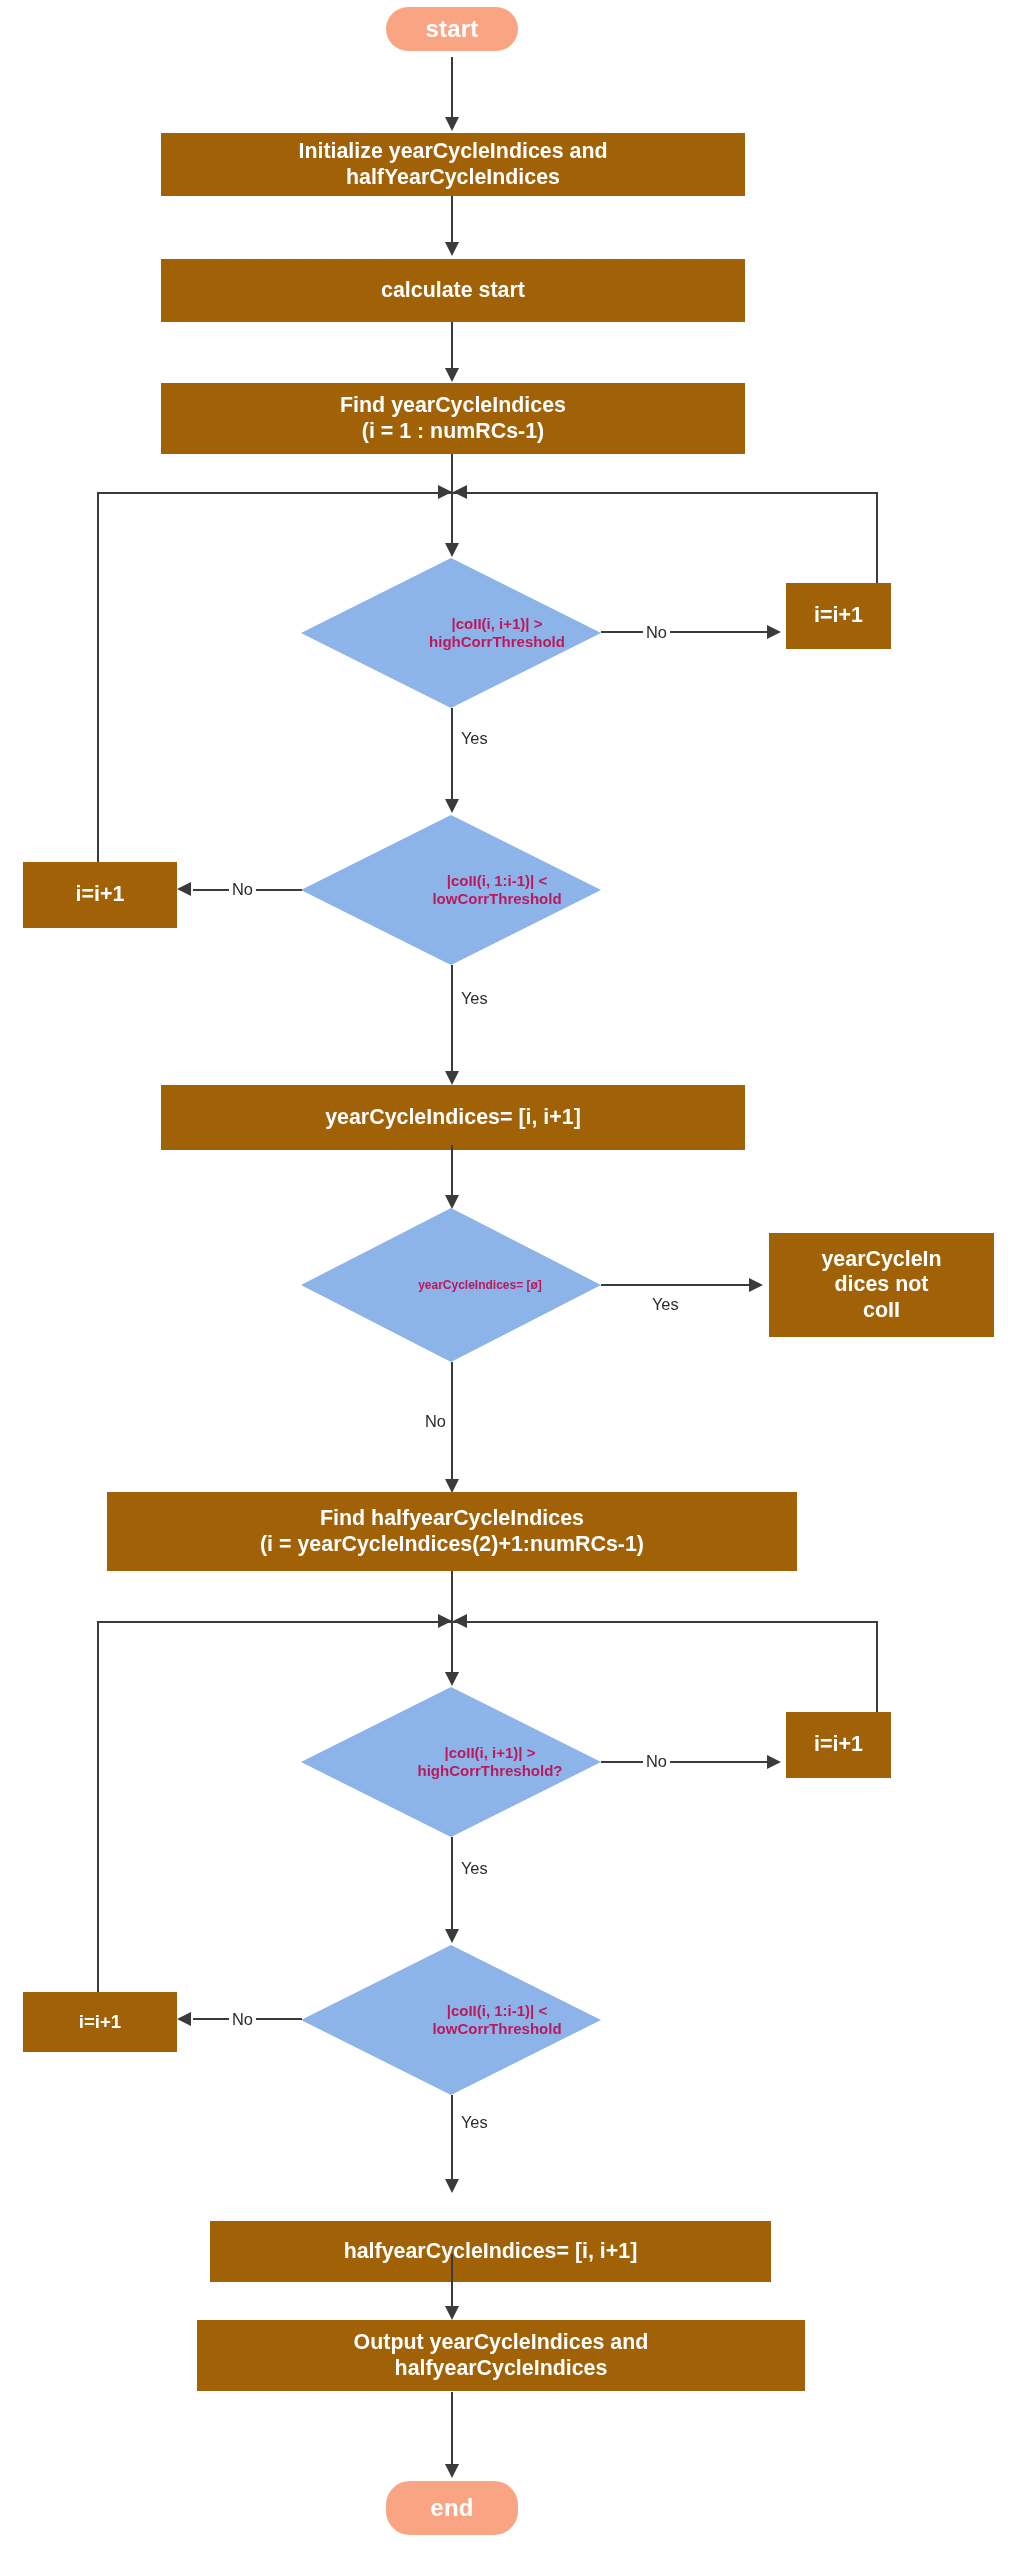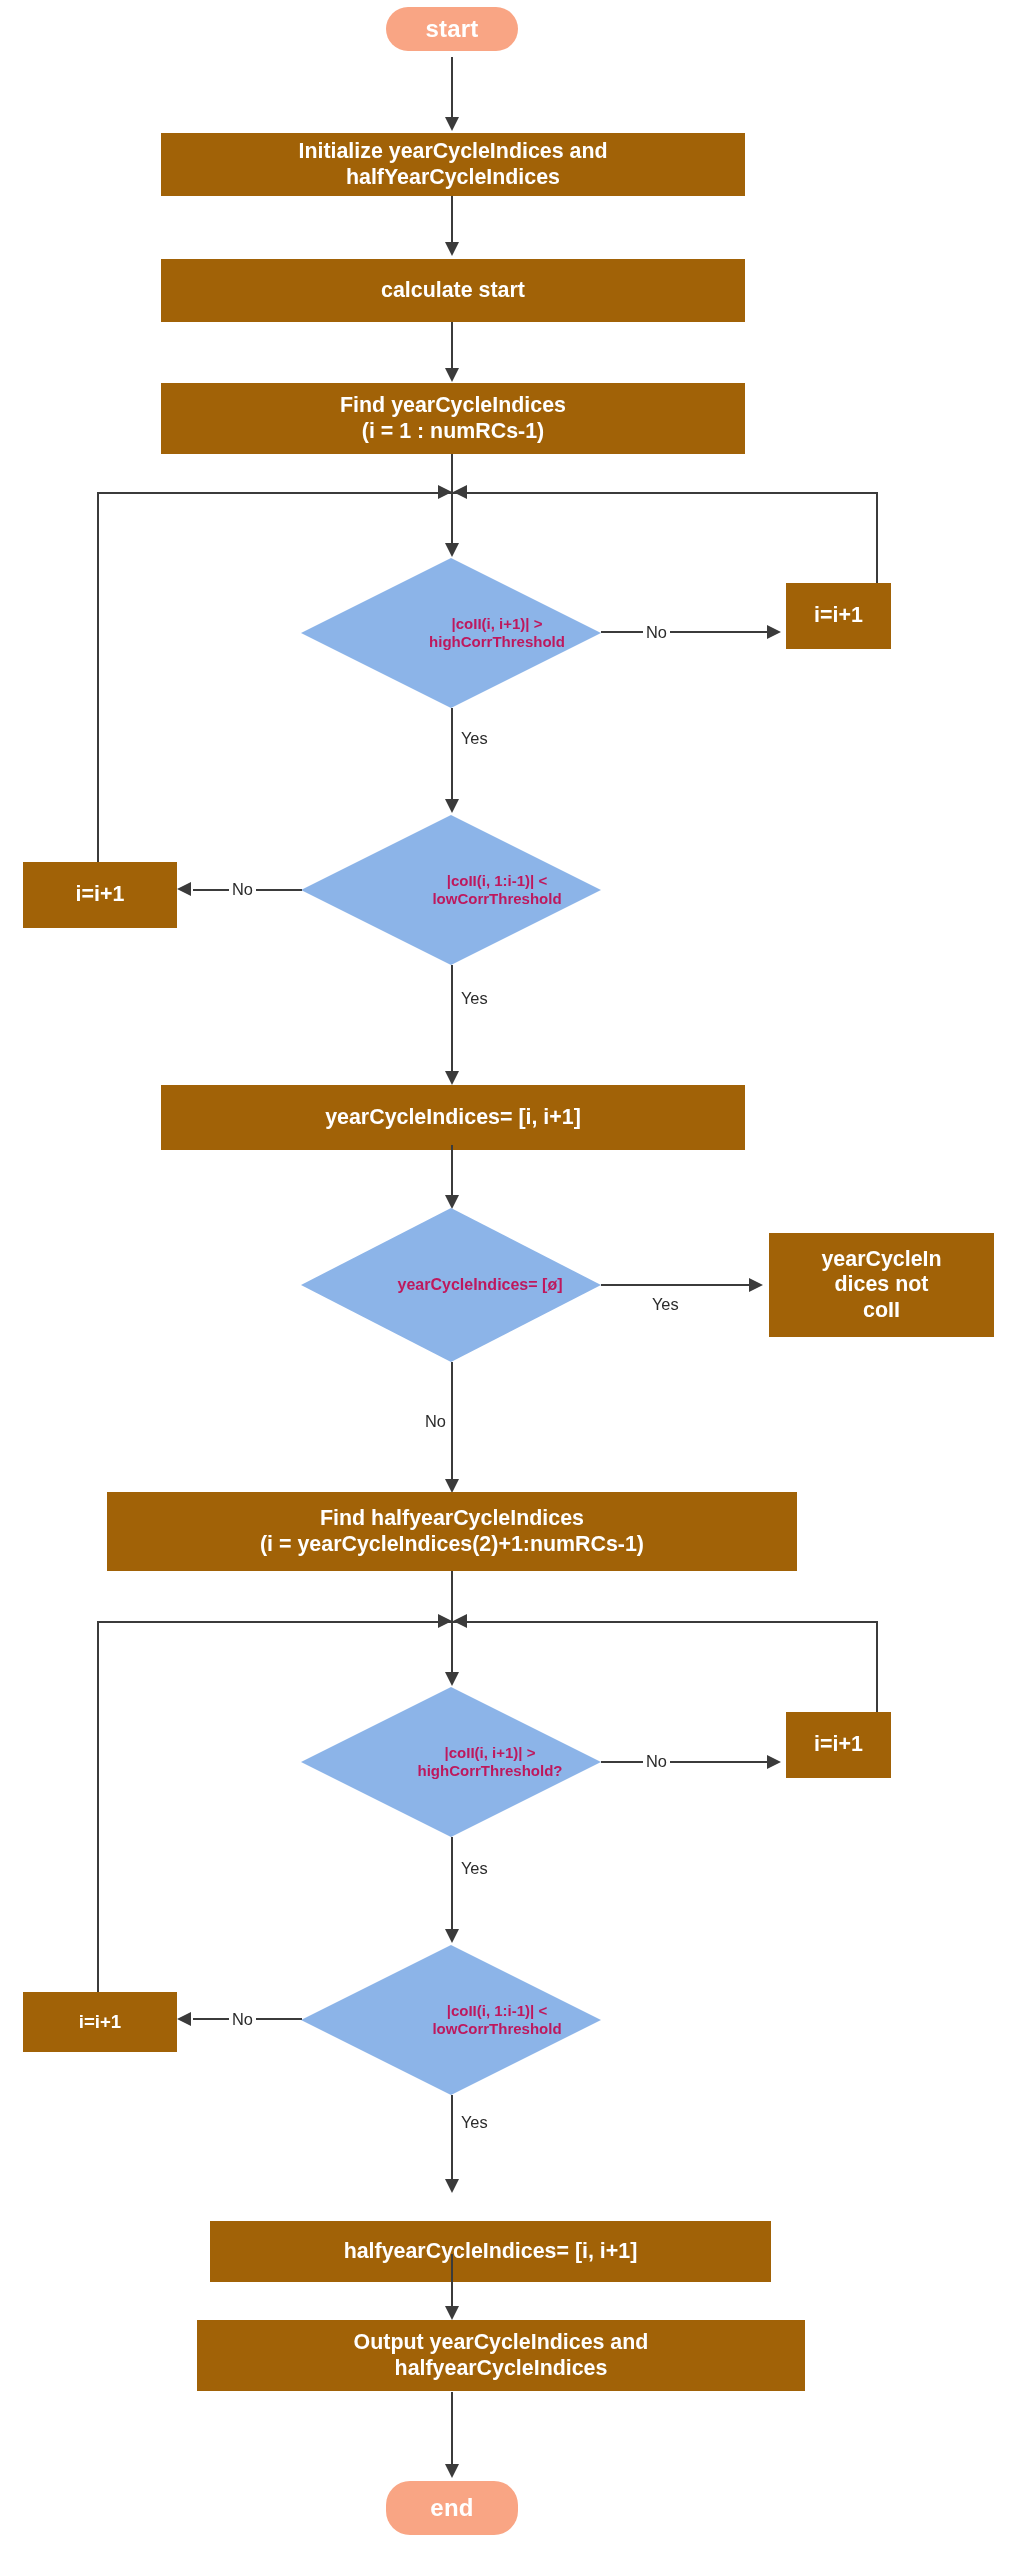--- a/index.html
+++ b/index.html
@@ -104,21 +104,21 @@
   <div class="edge-label" style="left:458px;top:989px;">Yes</div>
   <div class="arrowhead ah-down" style="left:445px;top:1071px;"></div>
 
   <div class="node process" style="left:161px;top:1085px;width:584px;height:65px;">yearCycleIndices= [i, i+1]</div>
 
   <div class="ln vline" style="left:451px;top:1145px;height:52px;"></div>
   <div class="arrowhead ah-down" style="left:445px;top:1195px;"></div>
 
   <div class="decision-wrap" style="left:301px;top:1208px;width:300px;height:154px;">
     <div class="decision"></div>
-    <div class="decision-label" style="font-size:16px;padding:0 29px;">yearCycleIndices= [ø]</div>
+    <div class="decision-label" style="font-size:12px;padding:0 29px;">yearCycleIndices= [ø]</div>
   </div>
 
   <div class="ln hline" style="left:601px;top:1284px;width:154px;"></div>
   <div class="edge-label" style="left:649px;top:1295px;">Yes</div>
   <div class="arrowhead ah-right" style="left:749px;top:1278px;"></div>
 
   <div class="node process" style="left:769px;top:1233px;width:225px;height:104px;font-size:21.4px;">yearCycleIn
 dices not
 coII</div>
 

